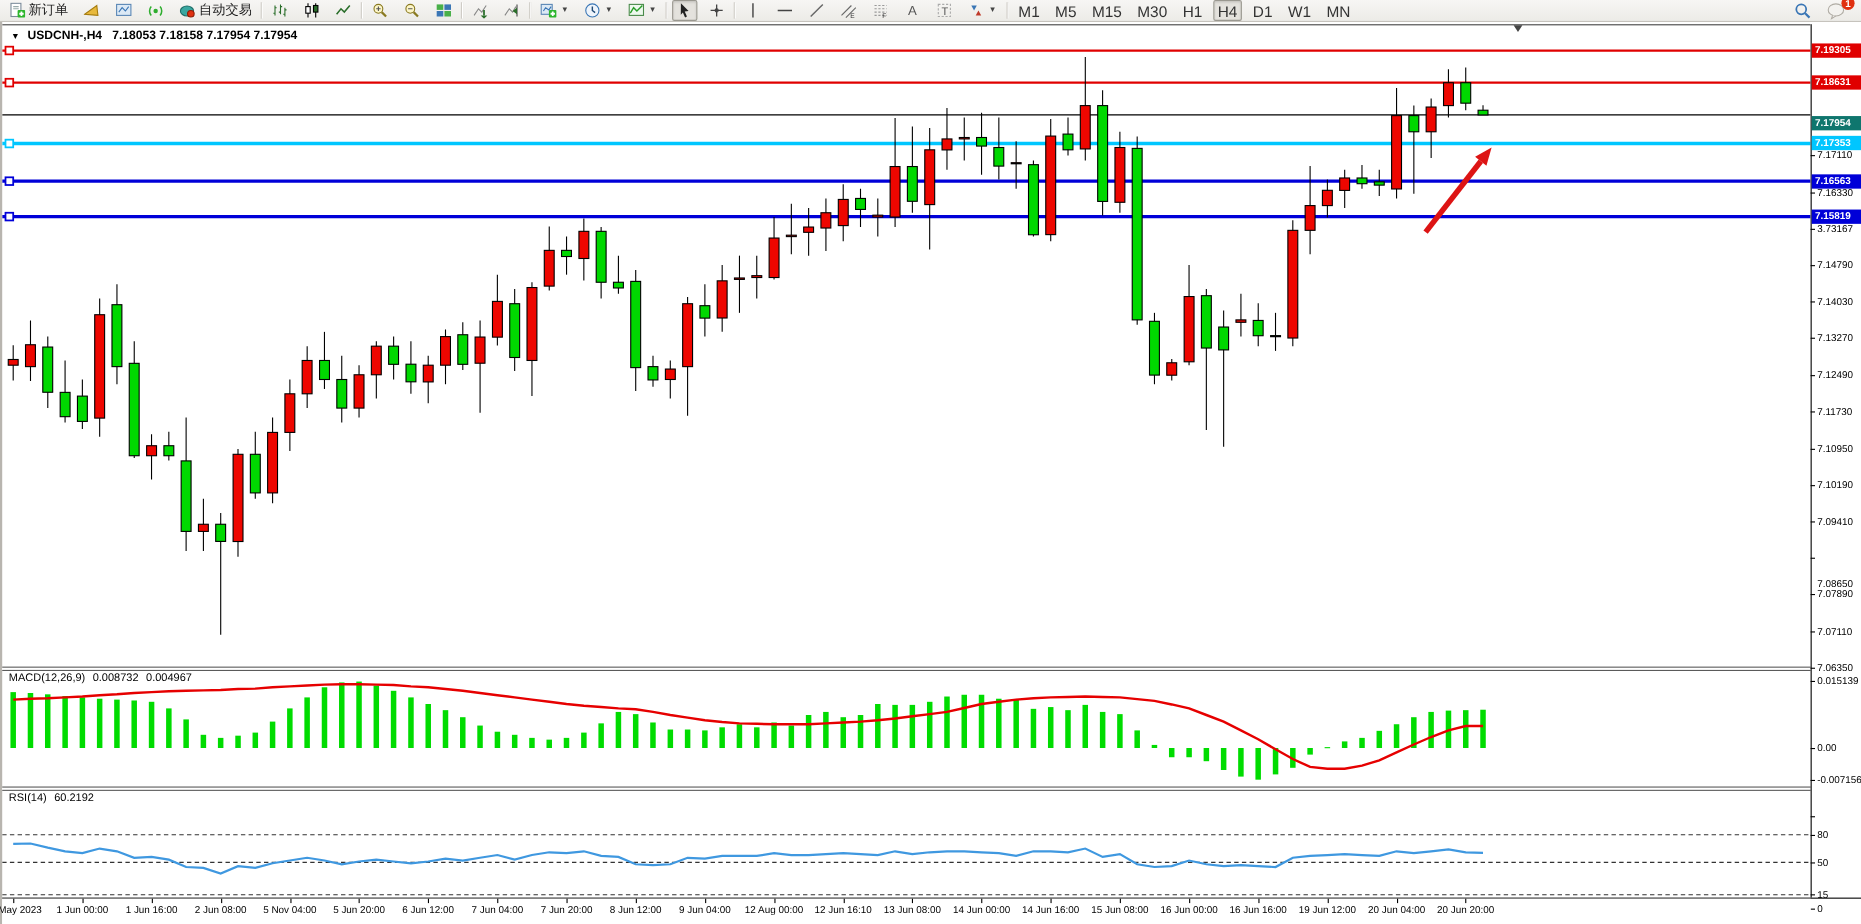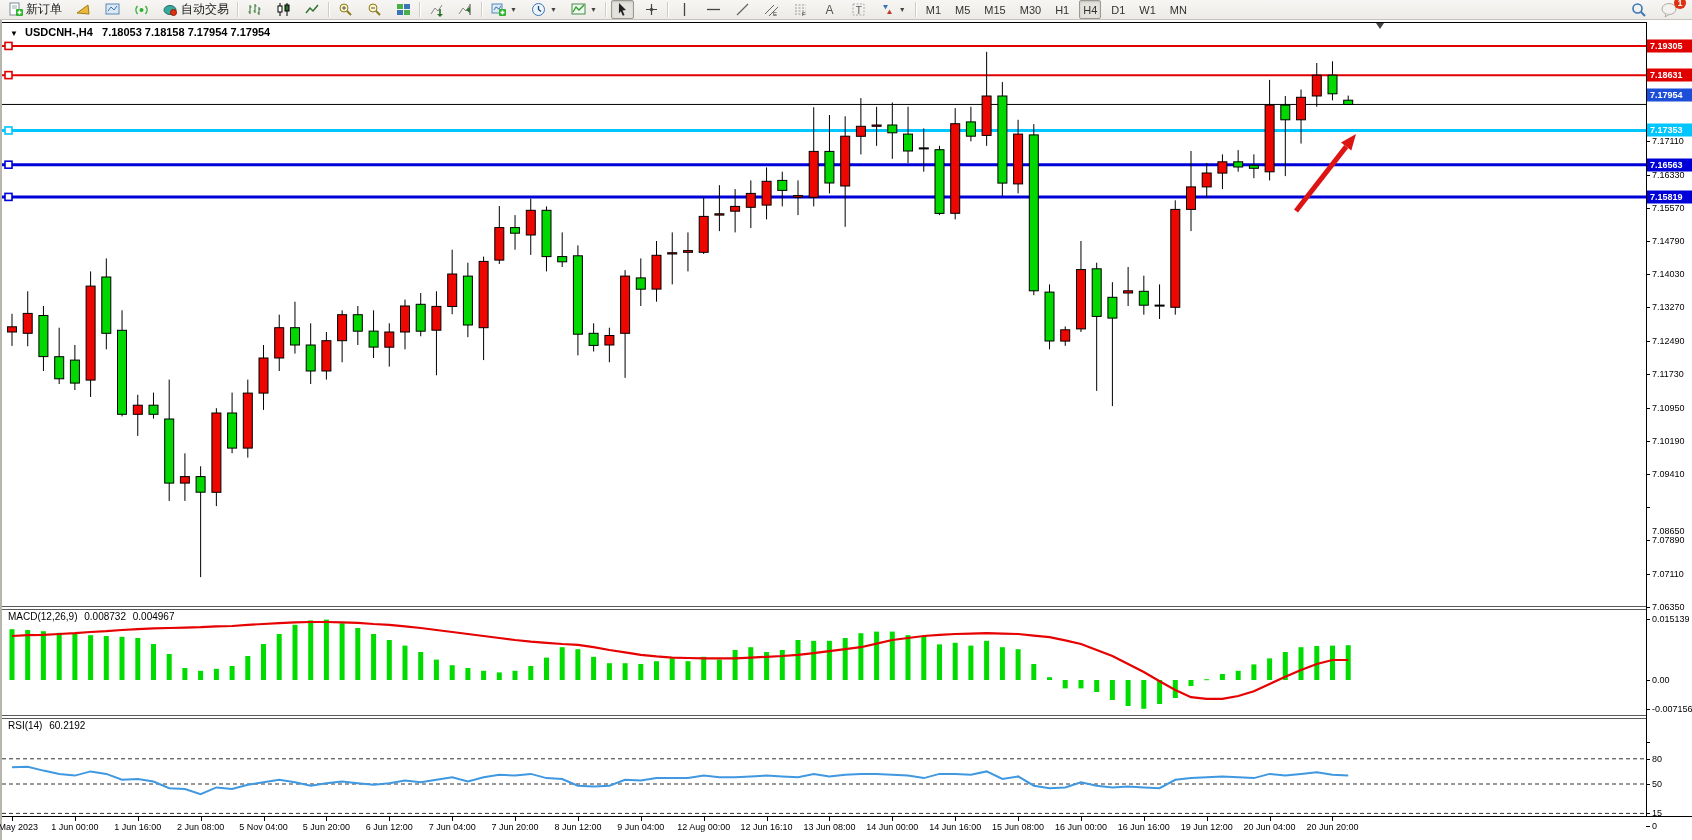--- a/index.html
+++ b/index.html
@@ -7,21 +7,21 @@
   
   .toolbar{position:absolute;left:0;top:0;width:1692px;height:20px;background:linear-gradient(#f7f6f4,#ecebe7);
     border-bottom:1px solid #c6c3bd;display:flex;align-items:center;padding:0 4px;box-sizing:border-box;gap:1px;}
   .tb-group{display:flex;align-items:center;gap:6px;}
   .tb-sep{width:1px;height:15px;background:#cfccc6;margin:0 4px;border-right:1px solid #fff;}
   .tb-btn{display:flex;align-items:center;gap:3px;height:17px;padding:0 3px;border:1px solid transparent;border-radius:2px;cursor:default;}
   .tb-btn.active{border:1px solid #9a9890;background:#e4e2dd;box-shadow:inset 0 1px 2px rgba(0,0,0,.15);}
   .tb-btn .lbl{font-size:12px;color:#1a1a1a;white-space:nowrap;}
   .tb-btn .caret{font-size:7px;color:#444;margin-left:1px;}
   .tb-btn svg{display:block;}
-  .tb-tf .lbl{font-size:11px;color:#333;}
+  .tb-tf .lbl{font-size:14px;color:#333;}
   .tb-right{margin-left:auto;display:flex;align-items:center;gap:6px;padding-right:6px;}
   .badge{position:absolute;right:-5px;top:-4px;background:#e03010;color:#fff;border-radius:7px;font-size:9px;
     min-width:12px;height:12px;line-height:12px;text-align:center;font-weight:bold;}
   
   .chart-window{position:absolute;left:0;top:20px;width:1692px;height:820px;background:#fff;border-left:2px solid #b8b5af;}
   .chart-title{position:absolute;left:8px;top:6px;font-size:11px;font-weight:bold;color:#000;z-index:6;}
   .chart-title .caret-ic{font-size:8px;margin-right:4px;color:#000;}
   .ind-label{position:absolute;left:6px;font-size:10px;color:#000;z-index:6;white-space:nowrap;}
   .ind-label span{margin-right:4px;}
   svg.pane{position:absolute;left:0;}
@@ -657,21 +657,21 @@
 
     <div class="axis-bottomline"></div>
     <div class="axis-vline"></div>
 
     <div id="price-axis">
         <div class="ptickmark" style="top: 121px;"></div>
         <div class="ptick" style="top: 121px;">7.17110</div>
         <div class="ptickmark" style="top: 154.781px;"></div>
         <div class="ptick" style="top: 154.781px;">7.16330</div>
         <div class="ptickmark" style="top: 187.696px;"></div>
-        <div class="ptick" style="top: 187.696px;">7.15570</div>
+        <div class="ptick" style="top: 187.696px;">3.73167</div>
         <div class="ptickmark" style="top: 221.477px;"></div>
         <div class="ptick" style="top: 221.477px;">7.14790</div>
         <div class="ptickmark" style="top: 254.392px;"></div>
         <div class="ptick" style="top: 254.392px;">7.14030</div>
         <div class="ptickmark" style="top: 287.307px;"></div>
         <div class="ptick" style="top: 287.307px;">7.13270</div>
         <div class="ptickmark" style="top: 321.088px;"></div>
         <div class="ptick" style="top: 321.088px;">7.12490</div>
         <div class="ptickmark" style="top: 354.002px;"></div>
         <div class="ptick" style="top: 354.002px;">7.11730</div>
@@ -687,21 +687,21 @@
         <div class="ptick" style="top: 520.309px;">7.07890</div>
         <div class="ptickmark" style="top: 554.09px;"></div>
         <div class="ptick" style="top: 554.09px;">7.07110</div>
         <div class="ptickmark" style="top: 587.005px;"></div>
         <div class="ptick" style="top: 587.005px;">7.06350</div>
         <div class="plabel" style="top: 25.9367px; background: rgb(224, 0, 0); color: rgb(255, 255, 255);">7.19305</div>
         <div class="plabel" style="top: 55.127px; background: rgb(224, 0, 0); color: rgb(255, 255, 255);">7.18631</div>
         <div class="plabel" style="top: 110.476px; background: rgb(0, 198, 255); color: rgb(255, 255, 255);">7.17353</div>
         <div class="plabel" style="top: 144.69px; background: rgb(0, 0, 216); color: rgb(255, 255, 255);">7.16563</div>
         <div class="plabel" style="top: 176.912px; background: rgb(0, 0, 216); color: rgb(255, 255, 255);">7.15819</div>
-        <div class="plabel" style="top: 75px; background: #1d4ed8; color: rgb(255, 255, 255);">7.17954</div>
+        <div class="plabel" style="top: 92px; background: #0f766e; color: rgb(255, 255, 255);">7.17954</div>
         <div class="ptickmark" style="top: 599.444px;"></div>
         <div class="ptick" style="top: 599.444px;">0.015139</div>
         <div class="ptickmark" style="top: 660px;"></div>
         <div class="ptick" style="top: 660px;">0.00</div>
         <div class="ptickmark" style="top: 688.624px;"></div>
         <div class="ptick" style="top: 688.624px;">-0.007156</div>
         <div class="ptickmark" style="top: 722px;"></div>
         <div class="ptick" style="top: 722px; margin-left: 48px;">100</div>
         <div class="ptickmark" style="top: 738.8px;"></div>
         <div class="ptick" style="top: 738.8px;">80</div>

